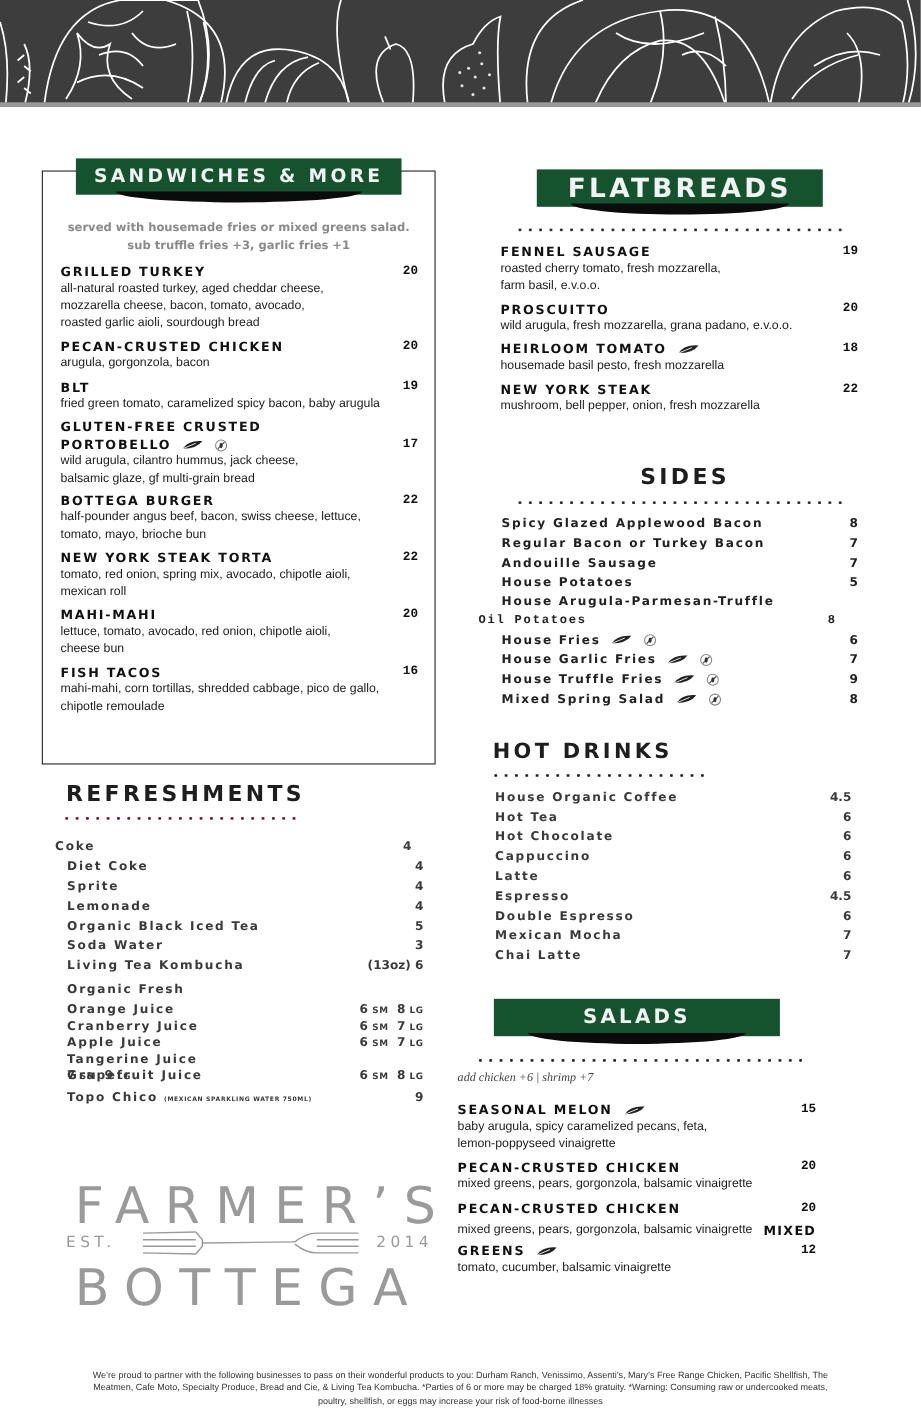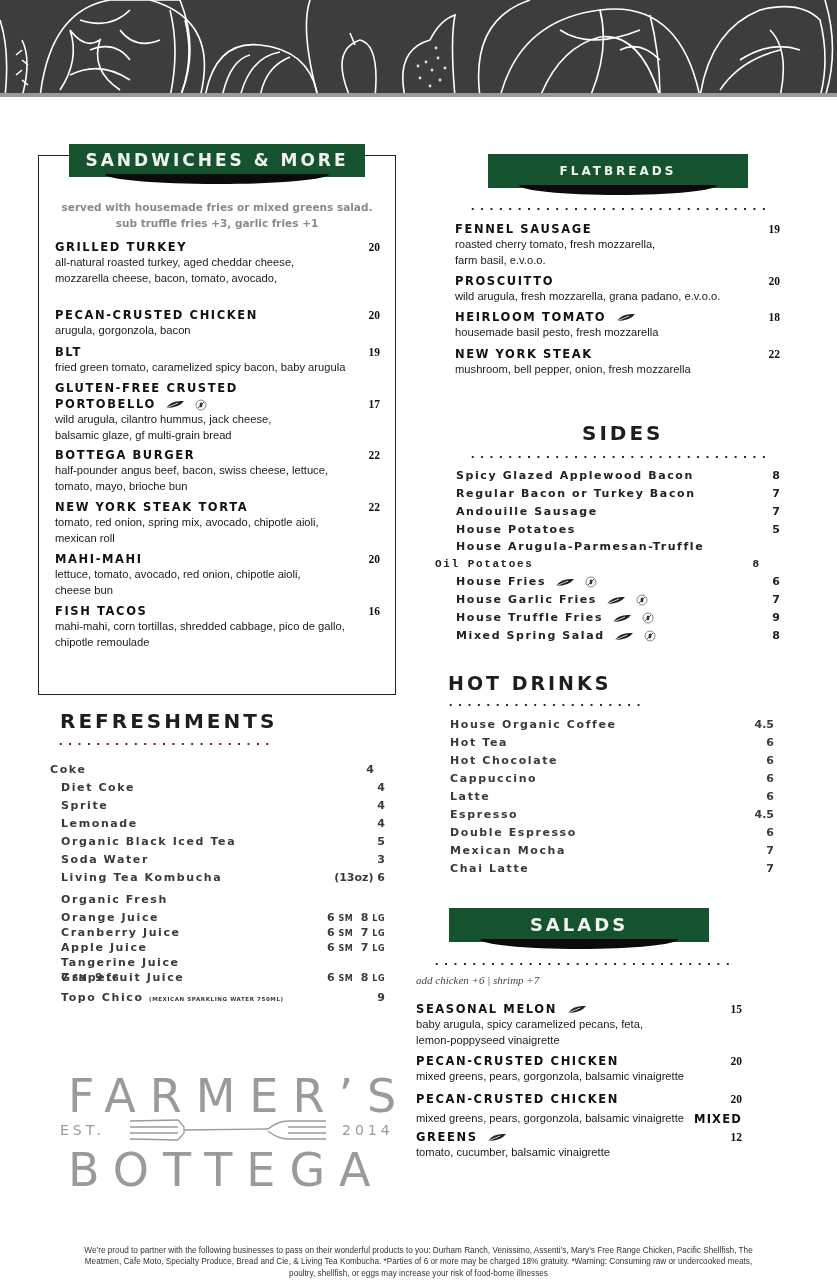--- a/index.html
+++ b/index.html
@@ -42,21 +42,21 @@
     position: absolute; text-align: center; color: #8a8a8a; font-weight: bold;
     font-family: "DejaVu Sans", sans-serif; font-size: 10.5px; line-height: 16px;
   }
   .item { position: absolute; }
   .item .row { display: flex; justify-content: space-between; align-items: flex-start; }
   .iname {
     font-family: "DejaVu Sans", sans-serif; font-weight: bold; font-size: 11.5px;
     letter-spacing: 1.6px; text-transform: uppercase; color: #111; line-height: 16px;
   }
   .iprice {
-    font-family: Liberation Serif, serif; font-weight: bold; font-size: 11.5px;
+    font-family: Liberation Mono, monospace; font-weight: bold; font-size: 11.5px;
     color: #111; line-height: 16px;
   }
   .idesc {
     font-family: "Liberation Sans", sans-serif; font-size: 11.2px; color: #1a1a1a;
     line-height: 15.5px;
   }
   .list-row {
     position: absolute; display: flex; justify-content: space-between;
     font-family: "DejaVu Sans", sans-serif; font-weight: bold; font-size: 11px;
     letter-spacing: 1.6px; color: #222; line-height: 18px;
@@ -124,20 +124,21 @@
   <div>sub truffle fries +3, garlic fries +1</div>
 </div>
 
 <div class="item" style="left:55px; top:239px; width:325px;">
   <div class="row">
       <span class="iname">Grilled Turkey</span>
       <span class="iprice">20</span>
     </div>
   <div class="idesc">all-natural roasted turkey, aged cheddar cheese,</div>
   <div class="idesc">mozzarella cheese, bacon, tomato, avocado,</div>
+  <div class="idesc">roasted garlic aioli, sourdough bread</div>
 </div>
 <div class="item" style="left:55px; top:307px; width:325px;">
   <div class="row">
       <span class="iname">Pecan-Crusted Chicken</span>
       <span class="iprice">20</span>
     </div>
   <div class="idesc">arugula, gorgonzola, bacon</div>
 </div>
 <div class="item" style="left:55px; top:344px; width:325px;">
   <div class="row">
@@ -191,21 +192,21 @@
 </div>
 <div class="item" style="left:55px; top:603px; width:325px;">
   <div class="row">
       <span class="iname">Fish Tacos</span>
       <span class="iprice">16</span>
     </div>
   <div class="idesc">mahi-mahi, corn tortillas, shredded cabbage, pico de gallo,</div>
   <div class="idesc">chipotle remoulade</div>
 </div>
 
-<div class="ribbon" style="left:488px; top:154px; width:260px; height:34px; font-size:12px; line-height:34px;">
+<div class="ribbon" style="left:488px; top:154px; width:260px; height:34px; font-size:24px; line-height:34px;">
   <span>Flatbreads</span>
 </div>
 <div class="dots" style="left:468px; top:207px; width:298px;"></div>
 
 <div class="item" style="left:455px; top:221px; width:325px;">
   <div class="row">
       <span class="iname">Fennel Sausage</span>
       <span class="iprice">19</span>
     </div>
   <div class="idesc">roasted cherry tomato, fresh mozzarella,</div>

